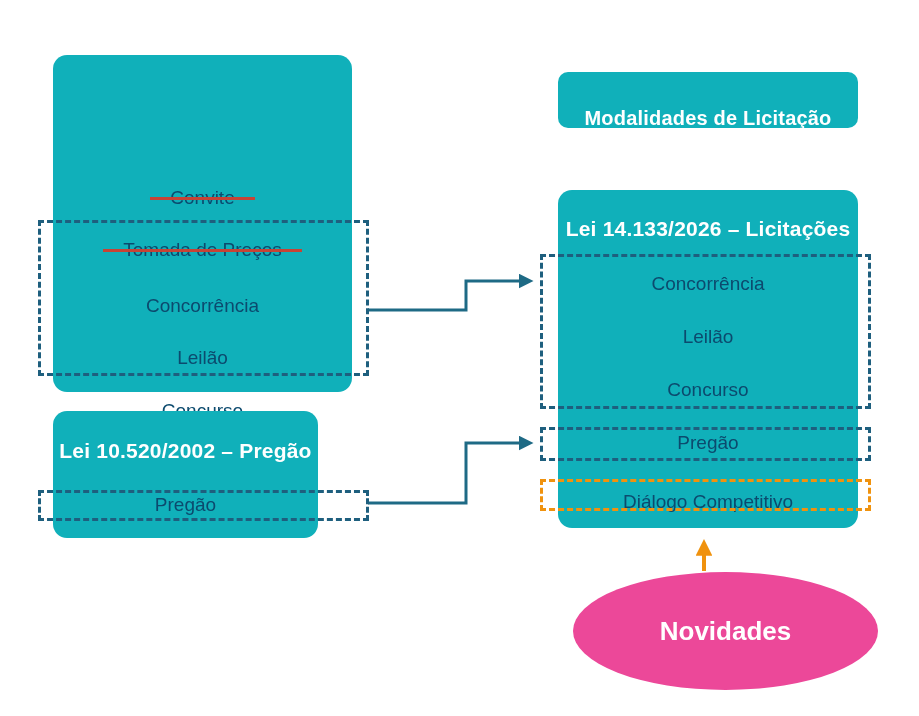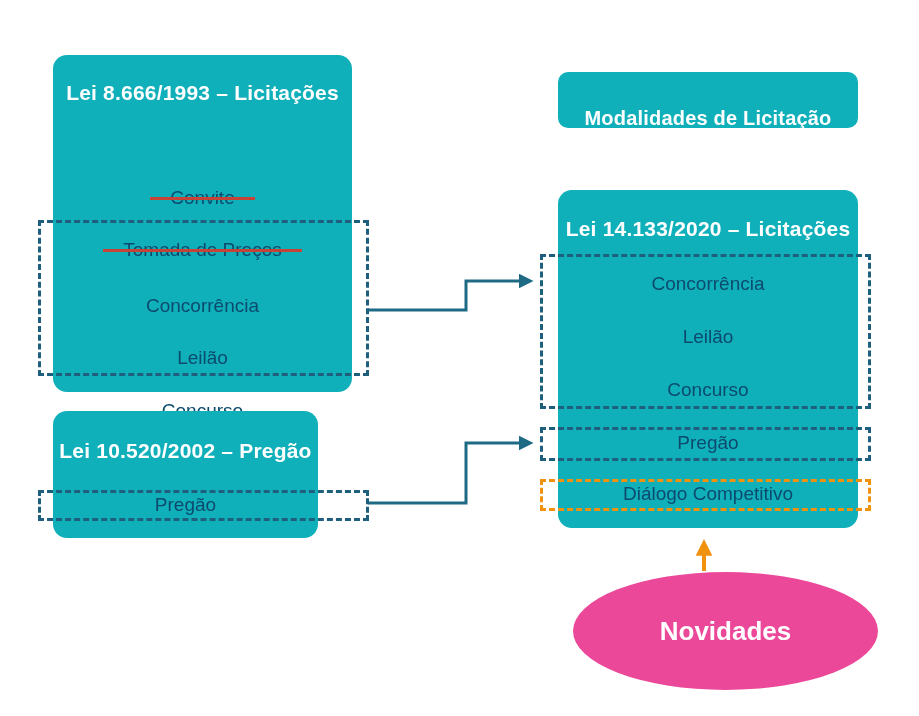--- a/index.html
+++ b/index.html
@@ -59,21 +59,21 @@
   #box-8666 .i2{top:239px;}
   #box-8666 .i3{top:291px;}
   #box-8666 .i4{top:344px;}
   #box-10520 .t{top:27px;}
   #box-10520 .i0{top:82px;}
   #box-14133 .t{top:26px;}
   #box-14133 .i0{top:82px;}
   #box-14133 .i1{top:135px;}
   #box-14133 .i2{top:188px;}
   #box-14133 .i3{top:241px;}
-  #box-14133 .i4{top:292px;}
+  #box-14133 .i4{top:300px;}
 </style>
 </head>
 <body>
 
 <div class="canvas">
 
   <svg class="connectors" width="919" height="716" viewBox="0 0 919 716">
     <defs>
       <marker id="arrow-blue" viewBox="0 0 10 10" refX="7" refY="5" markerWidth="5" markerHeight="5" orient="auto">
         <path d="M0,0 L10,5 L0,10 Z" fill="#1E6A85"></path>
@@ -81,21 +81,20 @@
       <marker id="arrow-orange" viewBox="0 0 10 10" refX="7" refY="5" markerWidth="4.2" markerHeight="4.2" orient="auto">
         <path d="M0,0 L10,5 L0,10 Z" fill="#F0920E"></path>
       </marker>
     </defs>
     <path d="M368,310 H466 V281 H529" fill="none" stroke="#1E6A85" stroke-width="3" marker-end="url(#arrow-blue)"></path>
     <path d="M368,503 H466 V443 H529" fill="none" stroke="#1E6A85" stroke-width="3" marker-end="url(#arrow-blue)"></path>
     <path d="M704,571 V544" fill="none" stroke="#F0920E" stroke-width="4" marker-end="url(#arrow-orange)"></path>
   </svg>
 
   <div class="box" id="box-8666">
-    <div class="box-title t">Lei 8.666/1993 – Licitações</div>
     <div class="item i0">
       <span class="strike"><span>Convite</span></span>
     </div>
     <div class="item i1">
       <span class="strike"><span>Tomada de Preços</span></span>
     </div>
     <div class="item i2">Concorrência</div>
     <div class="item i3">Leilão</div>
     <div class="item i4">Concurso</div>
   </div>
@@ -103,21 +102,21 @@
   <div class="box" id="box-10520">
     <div class="box-title t">Lei 10.520/2002 – Pregão</div>
     <div class="item i0">Pregão</div>
   </div>
 
   <div class="header-box">
     <span class="header-title">Modalidades de Licitação</span>
   </div>
 
   <div class="box" id="box-14133">
-    <div class="box-title t">Lei 14.133/2020 – Licitações</div>
+    <div class="box-title t">Lei 14.133/2026 – Licitações</div>
     <div class="item i0">Concorrência</div>
     <div class="item i1">Leilão</div>
     <div class="item i2">Concurso</div>
     <div class="item i3">Pregão</div>
     <div class="item i4">Diálogo Competitivo</div>
   </div>
 
   <div class="dashed" id="dash-8666"></div>
   <div class="dashed" id="dash-10520"></div>
   <div class="dashed" id="dash-14133-main"></div>

